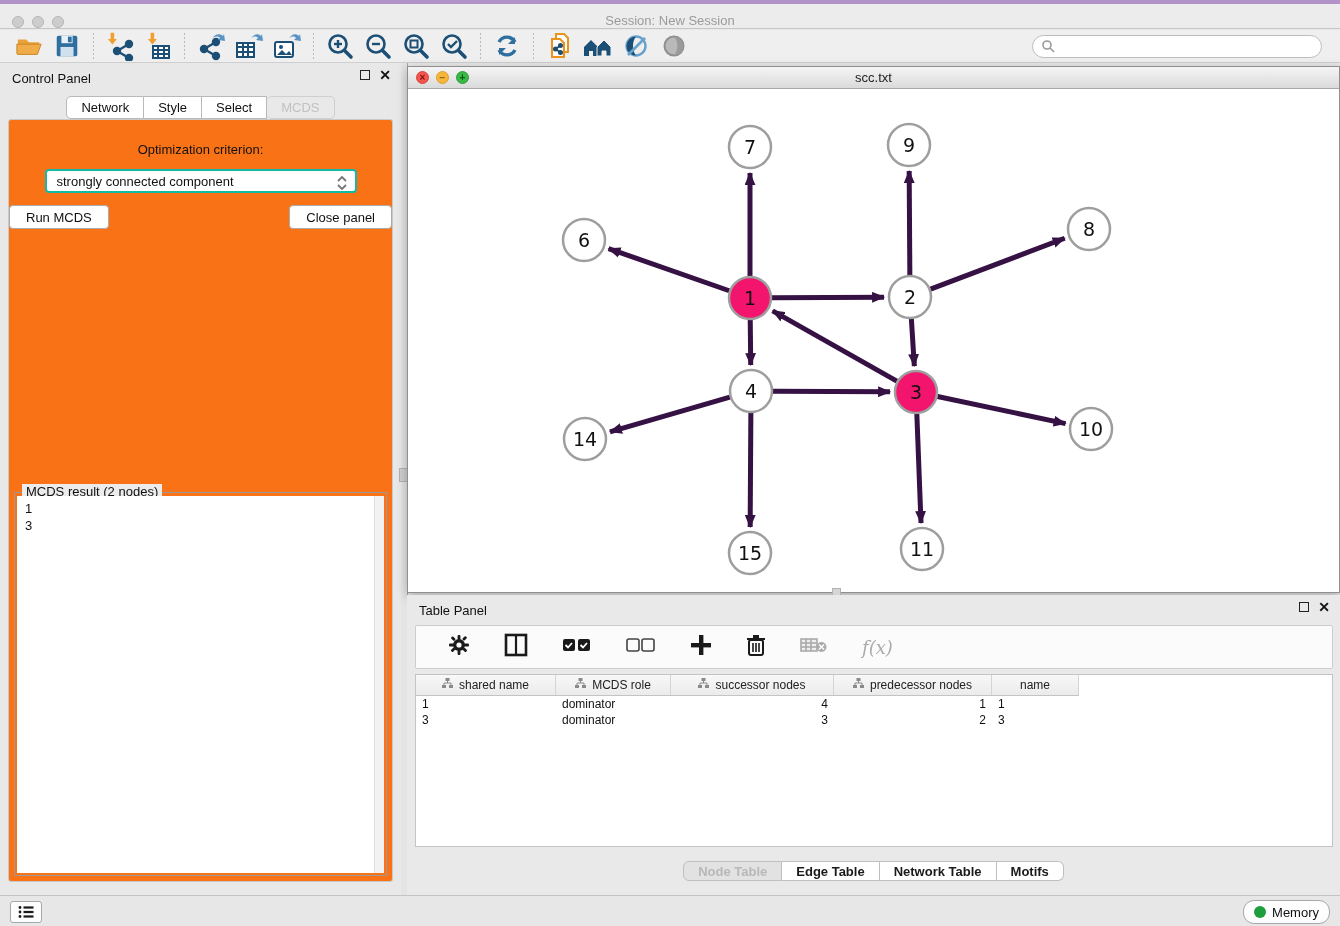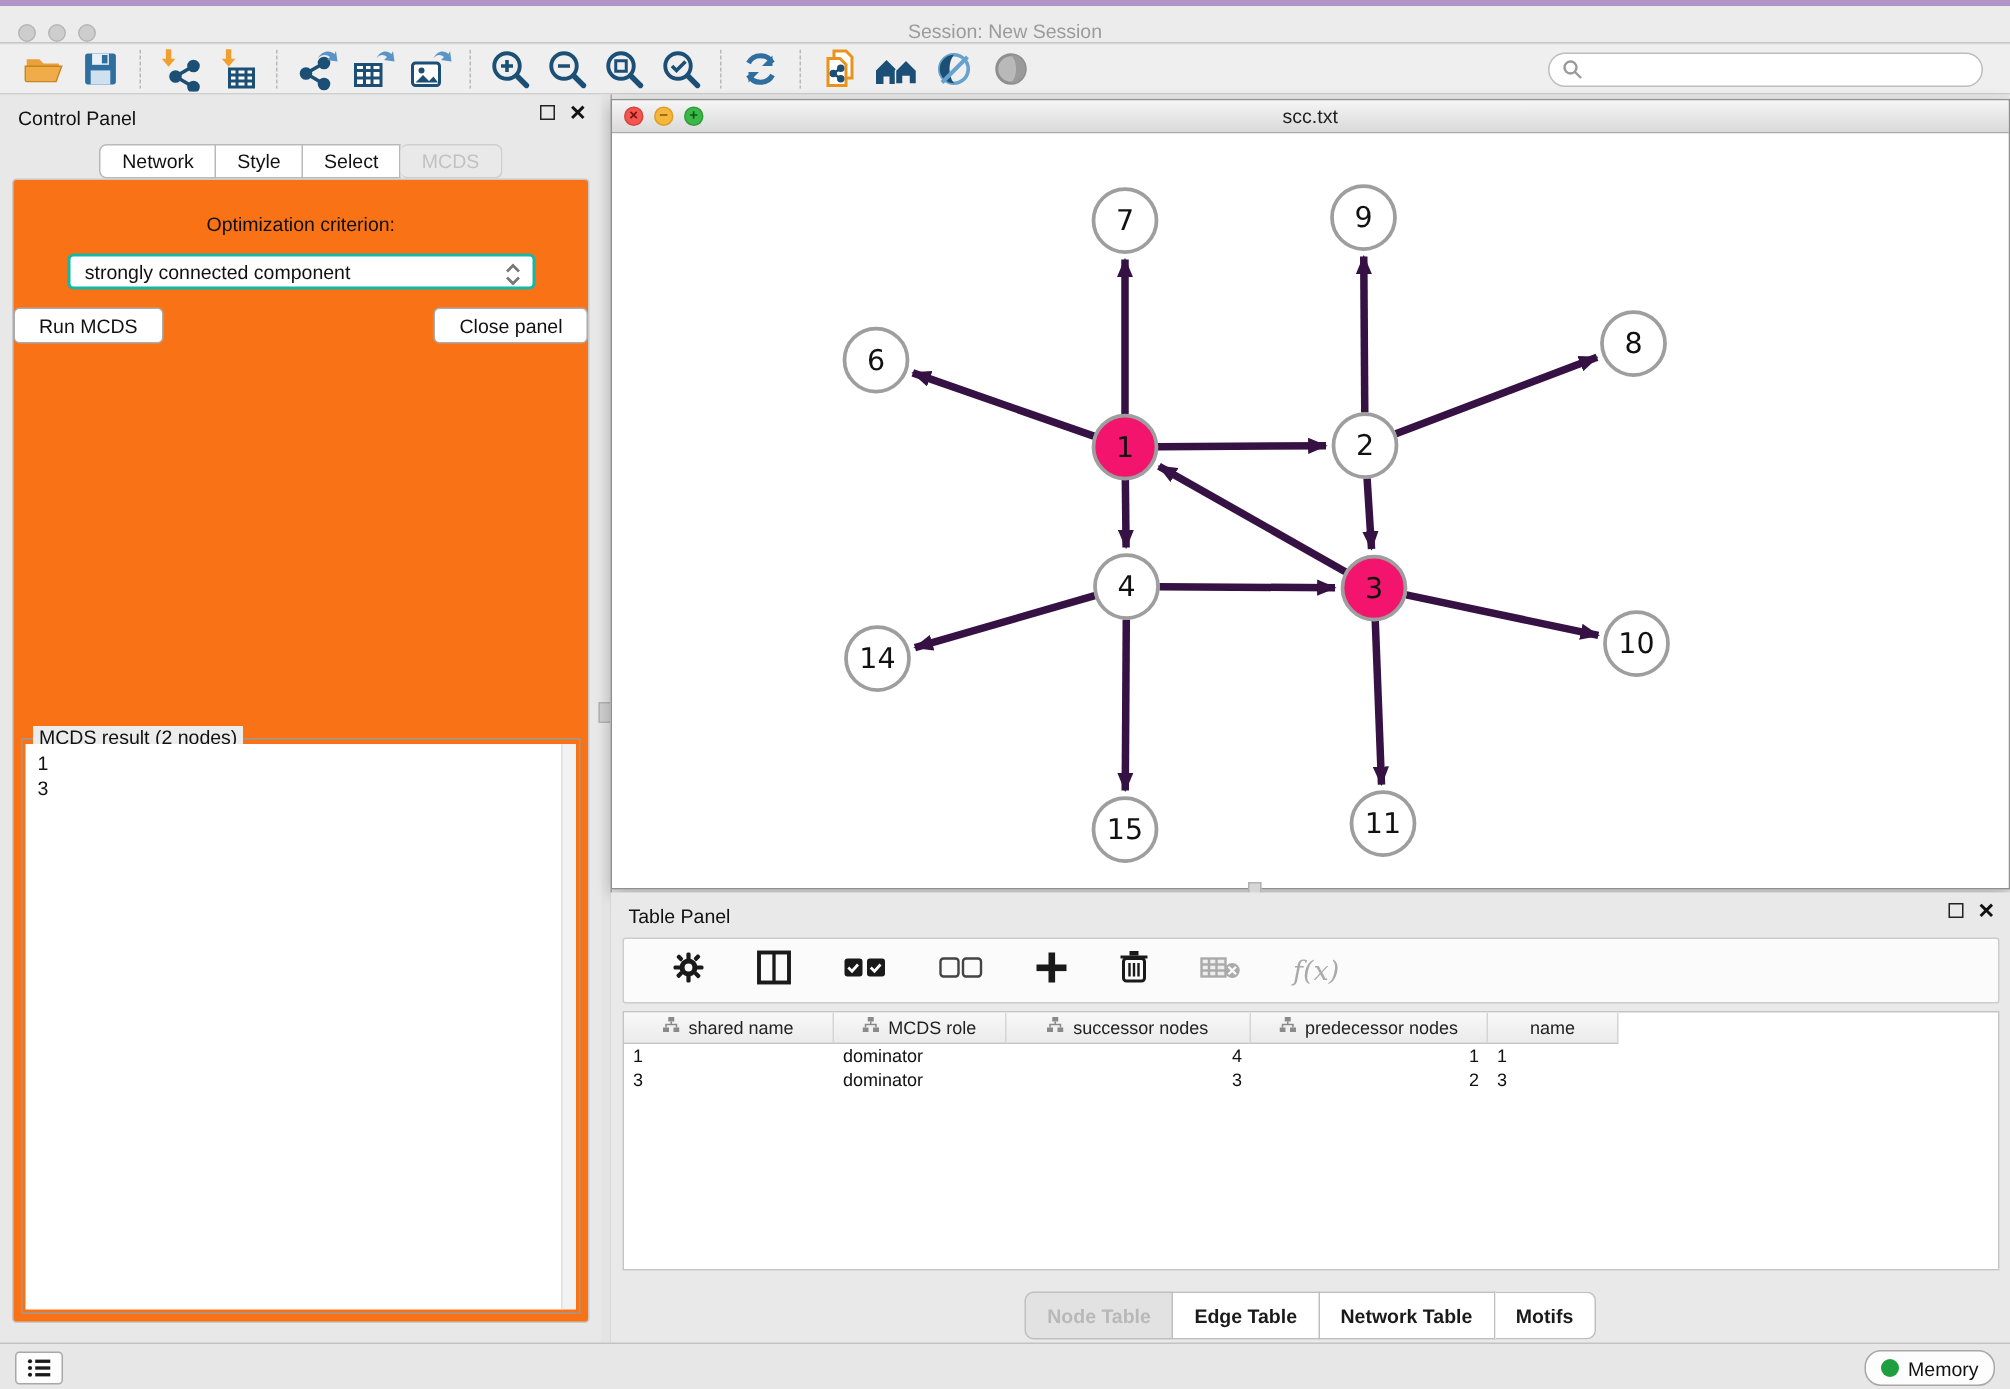--- a/index.html
+++ b/index.html
@@ -88,21 +88,21 @@
   .fx-label { font-family:"DejaVu Serif", serif; font-style:italic; font-size:18px; color:#aaa; }
   .tp-table { position:absolute; left:8px; top:79px; width:918px; height:173px; background:#fff;
               border:1px solid #c4c4c4; overflow:hidden; }
   .th-row { display:flex; height:21px; background:linear-gradient(#f8f8f8,#ebebeb);
             border-bottom:1px solid #c4c4c4; width:663px; }
   .th-cell { display:flex; align-items:center; justify-content:center; gap:6px; font-size:12px; color:#222;
              border-right:1px solid #d5d5d5; }
   .tr-row { display:flex; height:16px; font-size:12px; color:#111; align-items:center; }
   .td-cell { padding:0 6px; overflow:hidden; white-space:nowrap; }
   .tp-tabs { position:absolute; left:0; right:0; top:266px; display:flex; justify-content:center; }
-  .tp-tab { height:32px; padding:0 14px; background:#fff; border:1px solid #bfbfbf; border-left:none;
+  .tp-tab { height:20px; padding:0 14px; background:#fff; border:1px solid #bfbfbf; border-left:none;
             font-size:13px; font-weight:bold; color:#1a1a1a; display:flex; align-items:center; }
   .tp-tab:first-child { border-left:1px solid #bfbfbf; border-radius:6px 0 0 6px; }
   .tp-tab:last-child { border-radius:0 6px 6px 0; }
   .tp-tab.active { background:#e2e2e2; color:#b8b8b8; }
 
   
   .statusbar { position:absolute; left:0; top:895px; width:1340px; height:31px; background:#e7e7e7;
                border-top:1px solid #c3c3c3; }
   .list-btn { position:absolute; left:10px; top:5px; width:32px; height:22px; background:#fdfdfd;
               border:1px solid #a8a8a8; border-radius:3px; display:flex; align-items:center; justify-content:center; }

